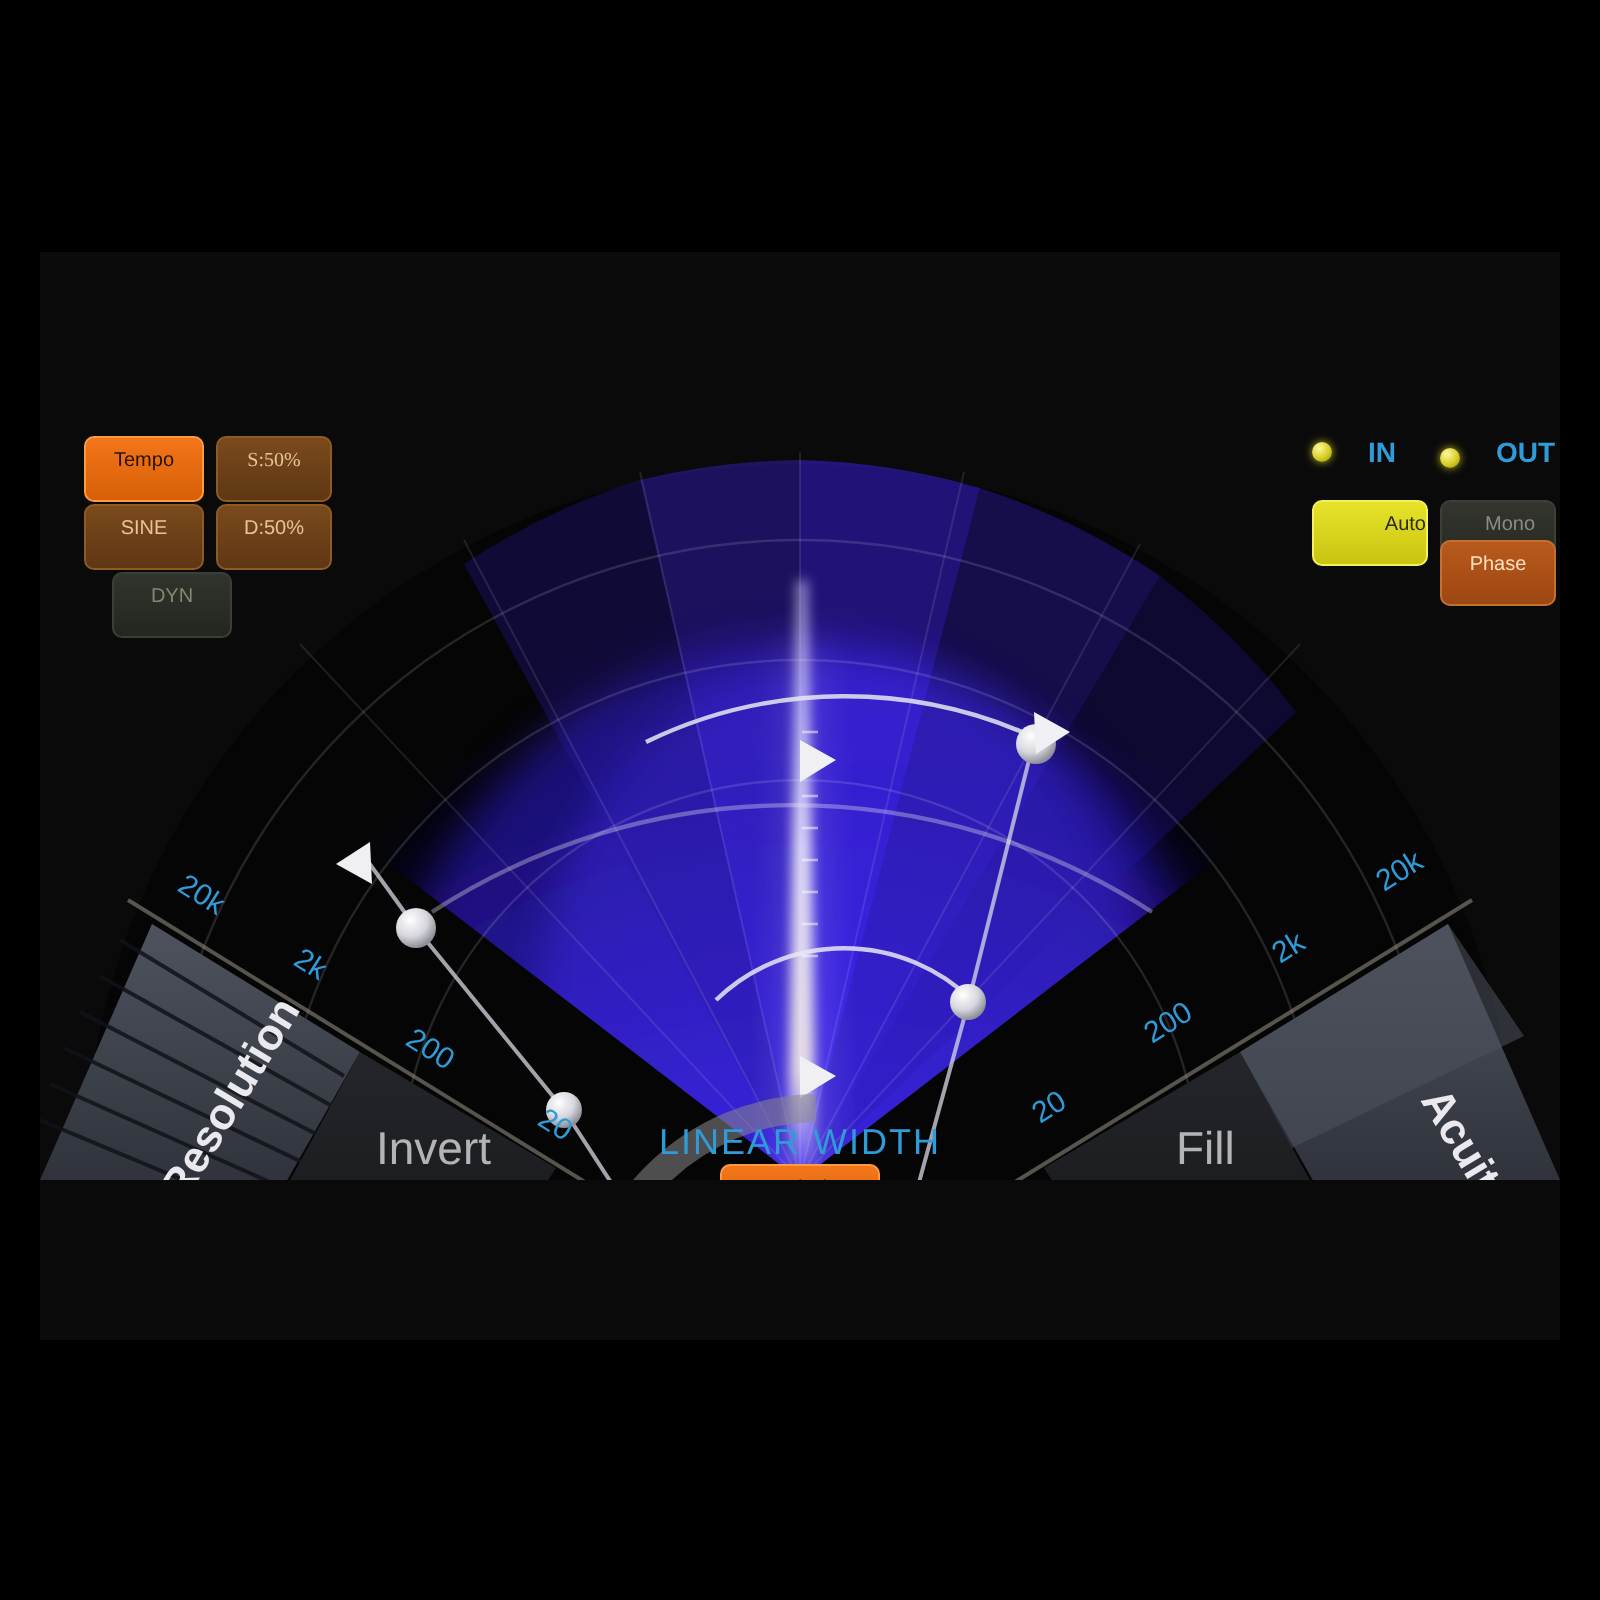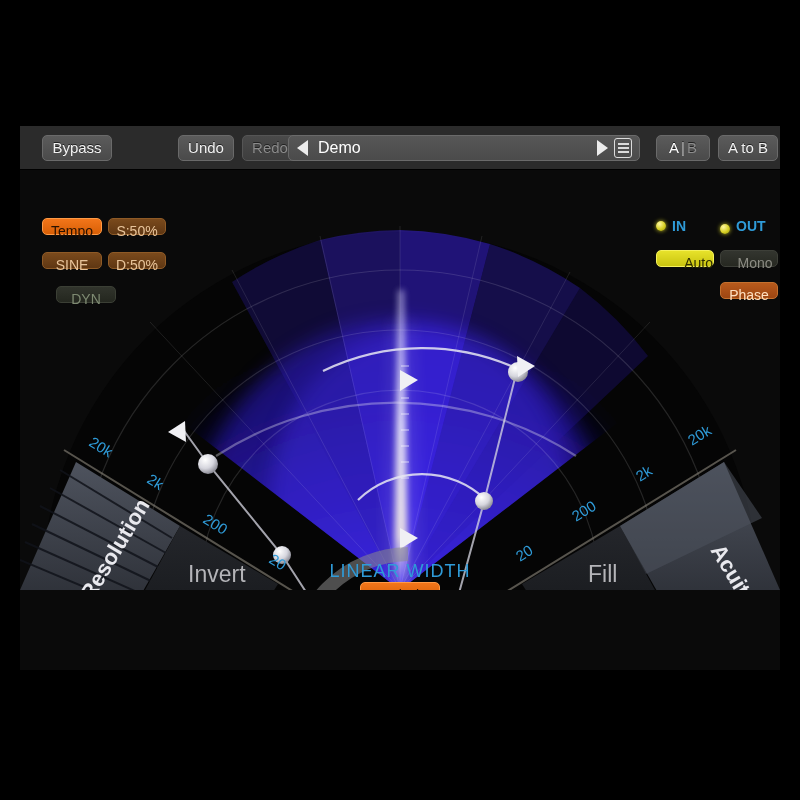--- a/index.html
+++ b/index.html
@@ -79,78 +79,57 @@
   
   #body {
     position: absolute; left: 0; top: 44px;
     width: 760px; height: 420px;
     background: #0a0a0a;
     overflow: hidden;
   }
 
   
   .pill {
-    position: absolute; height: 17px; border-radius: 5px;
-    font-size: 14px; line-height: 24px; text-align: center;
+    position: absolute; height: 33px; border-radius: 5px;
+    font-size: 10px; line-height: 24px; text-align: center;
     cursor: pointer; border: 1px solid rgba(0,0,0,.45);
   }
   .pill.orange-on  { background: linear-gradient(#f2761a,#d85f06); color:#2a1200; border-color:#ff9a45; }
   .pill.orange-off { background: linear-gradient(#7a4a1c,#5f3713); color:#e8c49a; border-color:#8e5a26; }
   .pill.orange-mid { background: linear-gradient(#b85a1c,#9d4612); color:#ffe0c0; border-color:#c4712e; }
   .pill.grey-off   { background: linear-gradient(#31342c,#24271f); color:#7e8a72; border-color:#3b3f35; }
   .pill.yellow-on  { background: linear-gradient(#e7e22a,#c9c410); color:#2e2d00; border-color:#f5f15c; }
   .pill.grey-dark  { background: linear-gradient(#33352f,#262821); color:#8b8b83; border-color:#3d3f38;padding-left:12px; }
 
   #btn-tempo { left: 22px;  top: 48px; width: 60px; }
-  #btn-s50   { left: 88px;  top: 48px; width: 58px; }
+  #btn-s50   { left: 88px;  top: 48px; width: 58px; font-family: Liberation Serif, serif; }
   #btn-sine  { left: 22px;  top: 82px; width: 60px; }
   #btn-d50   { left: 88px;  top: 82px; width: 58px; }
   #btn-dyn   { left: 36px;  top: 116px; width: 60px; }
 
   #btn-auto  { left: 636px; top: 80px; width: 58px; text-align: right; }
   #btn-mono  { left: 700px; top: 80px; width: 58px; }
-  #btn-phase { left: 700px; top: 112px; width: 58px; }
-
-  .led-group { position:absolute; top:48px; display:flex; align-items:center; gap:6px; }
+  #btn-phase { left: 700px; top: 100px; width: 58px; }
+
+  .led-group { position:absolute; top:48px; display:flex; align-items:center; gap:18px; }
   #led-in  { left: 636px; }
   #led-out { left: 700px; align-items: flex-end; }
   .led-dot { width: 10px; height: 10px; border-radius: 50%;
              background: radial-gradient(circle at 35% 30%, #fff8a0, #d6cf22 55%, #8d8a10);
              box-shadow: 0 0 4px rgba(230,226,40,.8); }
   .led-lbl { color: #2f9bd8; font-size: 14px; font-weight: bold; }
 
   
   #radar { position: absolute; left: 0; top: 0; width: 760px; height: 420px; }
 </style>
 </head>
 <body>
 
 <div id="plugin">
 
-  <div id="toolbar">
-    <div class="tbtn" id="bypass-btn">Bypass</div>
-    <div class="tbtn" id="undo-btn">Undo</div>
-    <div class="tbtn dim" id="redo-btn">Redo</div>
-
-    <div id="preset-bar">
-      <div class="tri-l"></div>
-      <div id="preset-name" title="Demo">Demo</div>
-      <div class="tri-r"></div>
-      <div id="preset-menu-icon">
-        <i></i>
-          <i></i>
-          <i></i>
-      </div>
-    </div>
-
-    <div class="tbtn" id="ab-btn">
-      <span class="ab-a">A</span><span class="ab-sep">|</span><span class="ab-b">B</span>
-    </div>
-    <div class="tbtn" id="atob-btn">A to B</div>
-  </div>
 
   <div id="body">
 
     <svg id="radar" viewBox="0 0 760 420">
       <defs>
         <radialGradient id="glowCore" cx="50%" cy="100%" r="92%">
           <stop offset="0%" stop-color="#ffffff" stop-opacity="0.95"></stop>
           <stop offset="8%" stop-color="#c9c4ff" stop-opacity="0.85"></stop>
           <stop offset="26%" stop-color="#5a3cf0" stop-opacity="0.85"></stop>
           <stop offset="52%" stop-color="#3a22e6" stop-opacity="0.78"></stop>

